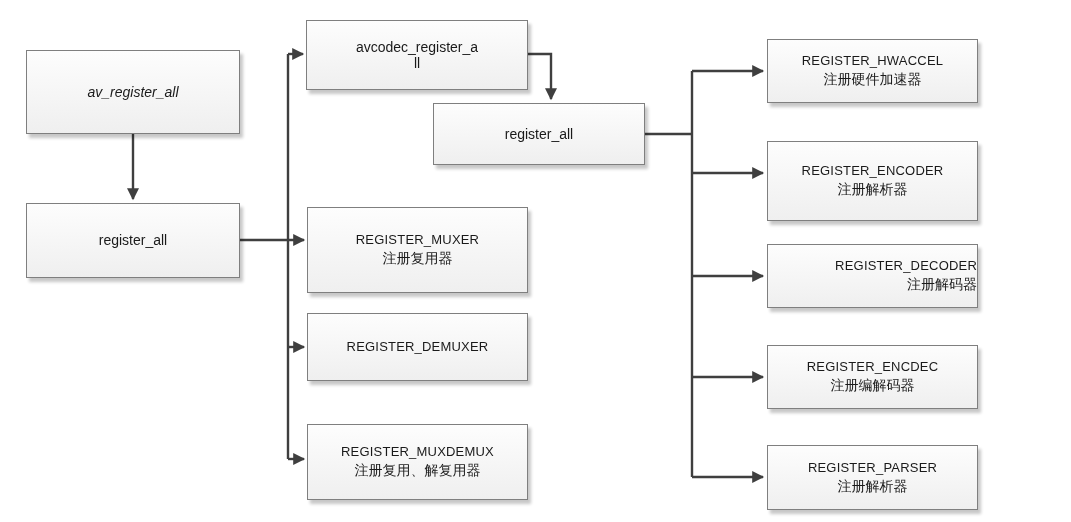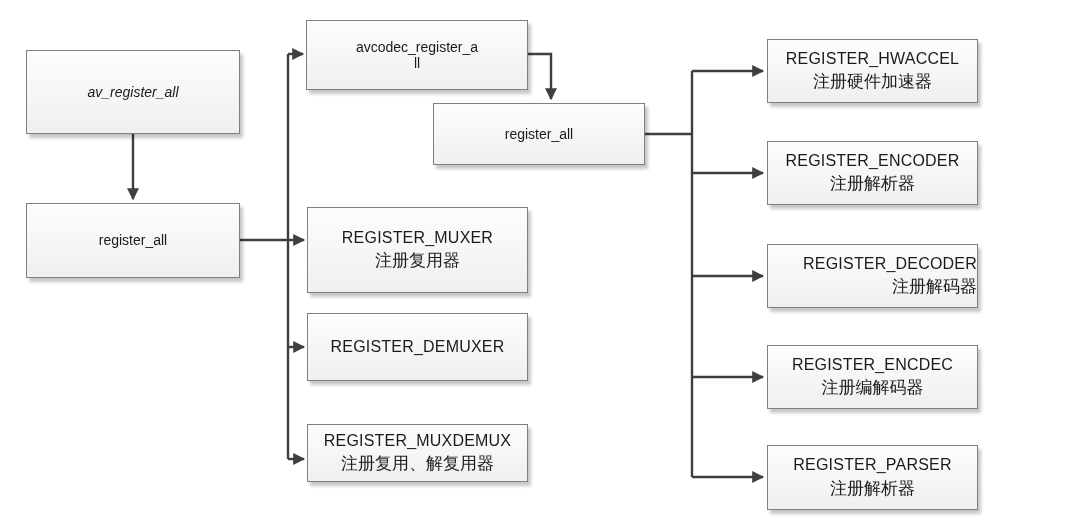--- a/index.html
+++ b/index.html
@@ -35,26 +35,26 @@
     justify-content: center;
     text-align: center;
   }
   .node .fn {
     font-size: 14px;
     line-height: 1.15;
     white-space: pre-line;
     text-align: center;
   }
   .node .code {
-    font-size: 16px;
+    font-size: 13px;
     line-height: 1.4;
     letter-spacing: 0.2px;
   }
   .node .desc {
-    font-size: 17px;
+    font-size: 14px;
     line-height: 1.4;
     font-family: Liberation Sans, sans-serif;
   }
 </style>
 </head>
 <body>
 
 <div class="stage">
 
   <svg class="connectors" width="1071" height="522" viewBox="0 0 1071 522">
@@ -100,31 +100,31 @@
 
   <div class="node" style="left:307px; top:207px; width:221px; height:86px;">
     <span class="code">REGISTER_MUXER</span>
     <span class="desc">注册复用器</span>
   </div>
 
   <div class="node" style="left:307px; top:313px; width:221px; height:68px;">
     <span class="code">REGISTER_DEMUXER</span>
   </div>
 
-  <div class="node" style="left:307px; top:424px; width:221px; height:58px;">
+  <div class="node" style="left:307px; top:424px; width:221px; height:76px;">
     <span class="code">REGISTER_MUXDEMUX</span>
     <span class="desc">注册复用、解复用器</span>
   </div>
 
   <div class="node" style="left:767px; top:39px; width:211px; height:64px;">
     <span class="code">REGISTER_HWACCEL</span>
     <span class="desc">注册硬件加速器</span>
   </div>
 
-  <div class="node" style="left:767px; top:141px; width:211px; height:64px;">
+  <div class="node" style="left:767px; top:141px; width:211px; height:80px;">
     <span class="code">REGISTER_ENCODER</span>
     <span class="desc">注册解析器</span>
   </div>
 
   <div class="node" style="left:767px; top:244px; width:211px; height:64px;align-items:flex-end;">
     <span class="code">REGISTER_DECODER</span>
     <span class="desc">注册解码器</span>
   </div>
 
   <div class="node" style="left:767px; top:445px; width:211px; height:65px;">

